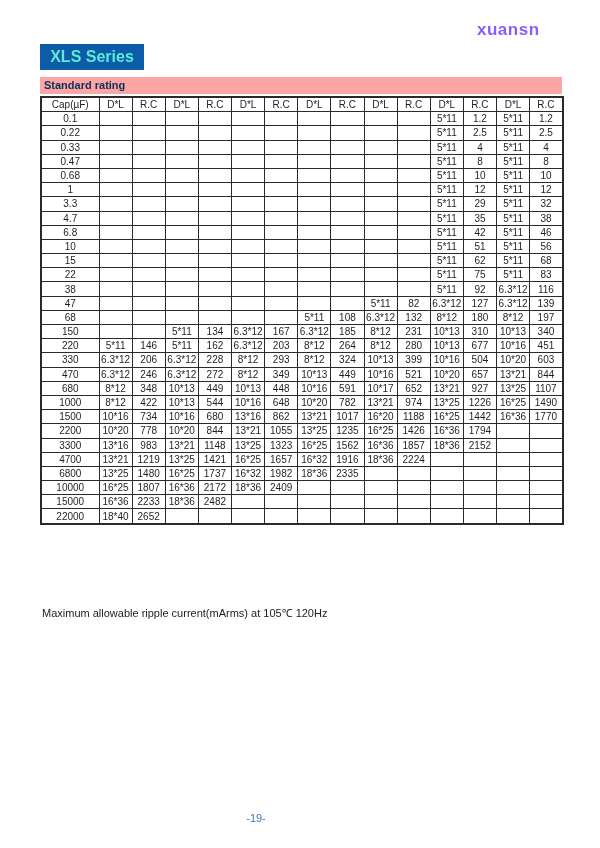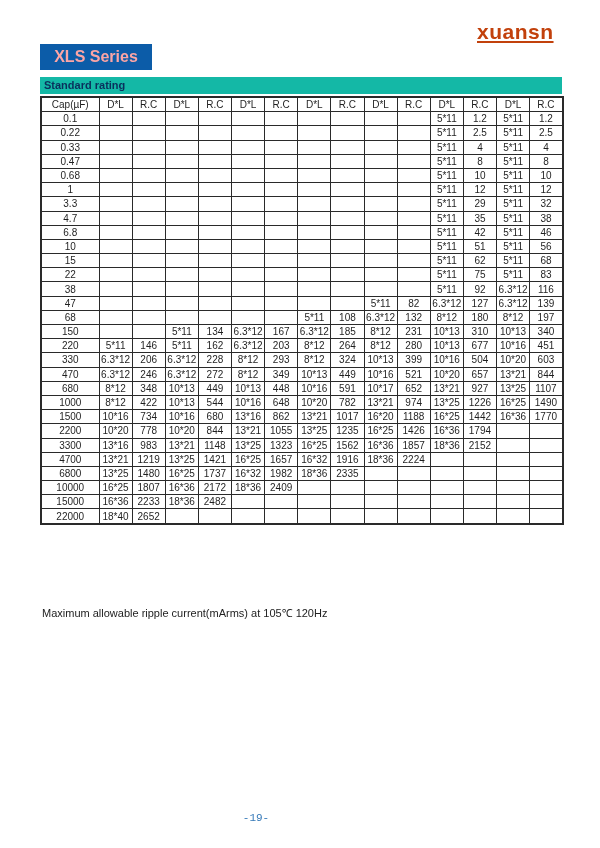--- a/index.html
+++ b/index.html
@@ -6,42 +6,41 @@
   .page{
     position:relative;
     width:600px;height:848px;
     background:#ffffff;
     font-family:"Liberation Sans", sans-serif;
     overflow:hidden;
   }
   .brand-logo{
     position:absolute;
     top:20px;left:477px;
-    font-size:21px;
+    font-size:17px;
     font-weight:bold;
     letter-spacing:0.5px;
-    color:#c2410c;
-    text-decoration:underline;
+    color:#8b5cf6;
   }
   .series-box{
     position:absolute;
     top:44px;left:40px;
-    width:112px;height:26px;
+    width:104px;height:26px;
     background:#0c5ca8;
-    color:#fca5a5;
+    color:#5eead4;
     font-size:16px;
     font-weight:bold;
     line-height:26px;
     text-align:center;
   }
   .section-bar{
     position:absolute;
     top:77px;left:40px;
     width:522px;height:17px;
-    background:#14b8a6;
+    background:#fca5a5;
     color:#0a2f5c;
     font-size:11px;
     font-weight:bold;
     line-height:17px;
     padding-left:4px;
     box-sizing:border-box;
   }
   table.rating{
     position:absolute;
     top:96px;left:40px;
@@ -69,21 +68,20 @@
     font-size:11px;
     color:#222222;
   }
   .page-number{
     position:absolute;
     top:812px;left:0;
     width:512px;
     text-align:center;
     font-size:11px;
     color:#3579b8;
-    font-family:Liberation Mono, monospace;
   }
 </style>
 </head>
 <body>
 
 <div class="page">
   <div class="brand-logo">xuansn</div>
   <div class="series-box">XLS Series</div>
   <div class="section-bar">Standard rating</div>
 

